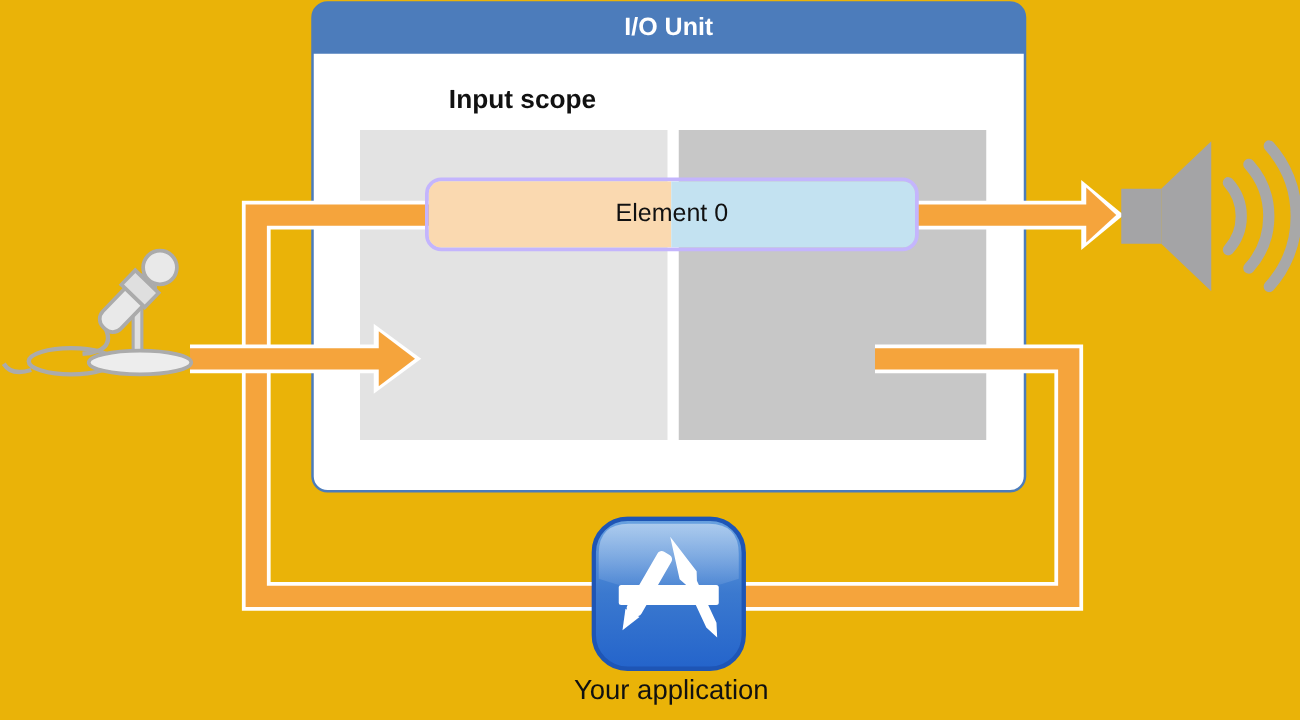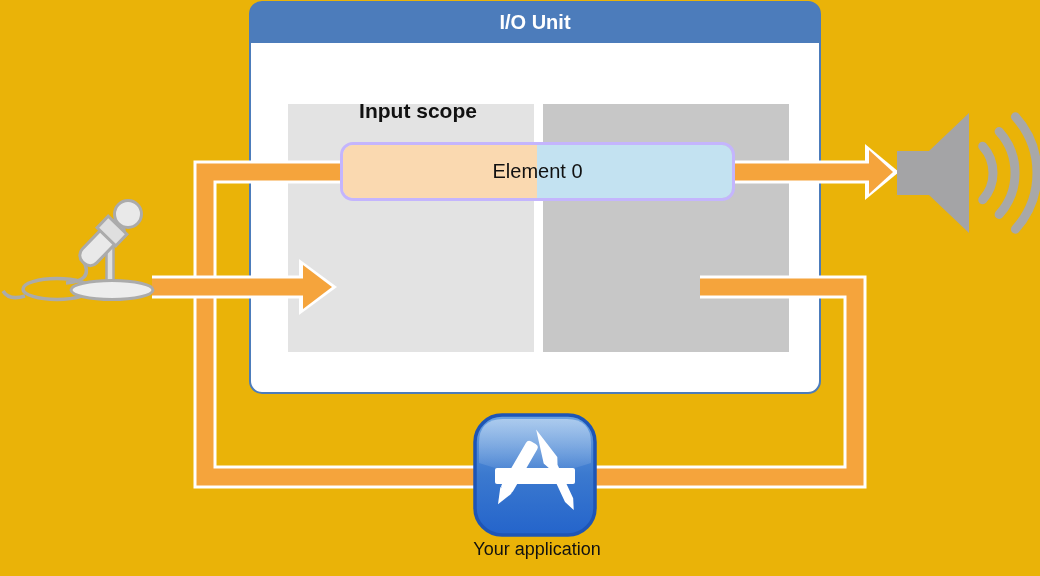--- a/index.html
+++ b/index.html
@@ -17,21 +17,21 @@
     position:absolute;left:-1px;top:-1px;right:-1px;height:41px;
     background:#4C7CBB;border-radius:11px 11px 0 0;
     display:flex;align-items:center;justify-content:center;
     color:#ffffff;font-weight:bold;font-size:20px;
   }
   .scope-panel{z-index:1;}
   .panel-input{left:288px;top:104px;width:246px;height:248px;background:#E3E3E3;}
   .panel-output{left:543px;top:104px;width:246px;height:248px;background:#C7C7C7;}
   .scope-label{
     top:66px;width:240px;height:28px;text-align:center;z-index:1;
-    font-weight:bold;font-size:21px;color:#111111;line-height:28px;margin-top:31px;
+    font-weight:bold;font-size:21px;color:#111111;line-height:28px;
   }
   .scope-label.input{left:298px;}
   .scope-label.output{left:536px;}
   
   .arrows{left:0;top:0;width:1040px;height:576px;z-index:2;pointer-events:none;}
   
   .el-bar{
     left:340px;width:395px;height:59px;box-sizing:border-box;
     border:3px solid #c4b5fd;border-radius:13px;overflow:hidden;
     display:flex;z-index:3;
@@ -44,21 +44,21 @@
   .peach{background:#FAD9B0;}
   .lblue{background:#C3E2F1;}
   .el-label{
     position:absolute;left:0;top:0;width:100%;height:100%;
     display:flex;align-items:center;justify-content:center;
     font-size:20px;color:#111111;
   }
   .icon-layer{z-index:4;}
   .app-label{
     left:407px;top:539px;width:260px;text-align:center;z-index:4;
-    font-size:18px;color:#111111;
+    font-size:22px;color:#111111;
   }
 </style>
 </head>
 <body>
 
 <div class="canvas">
 
   <div class="abs io-box">
     <div class="io-header">
       <span>I/O Unit</span>

